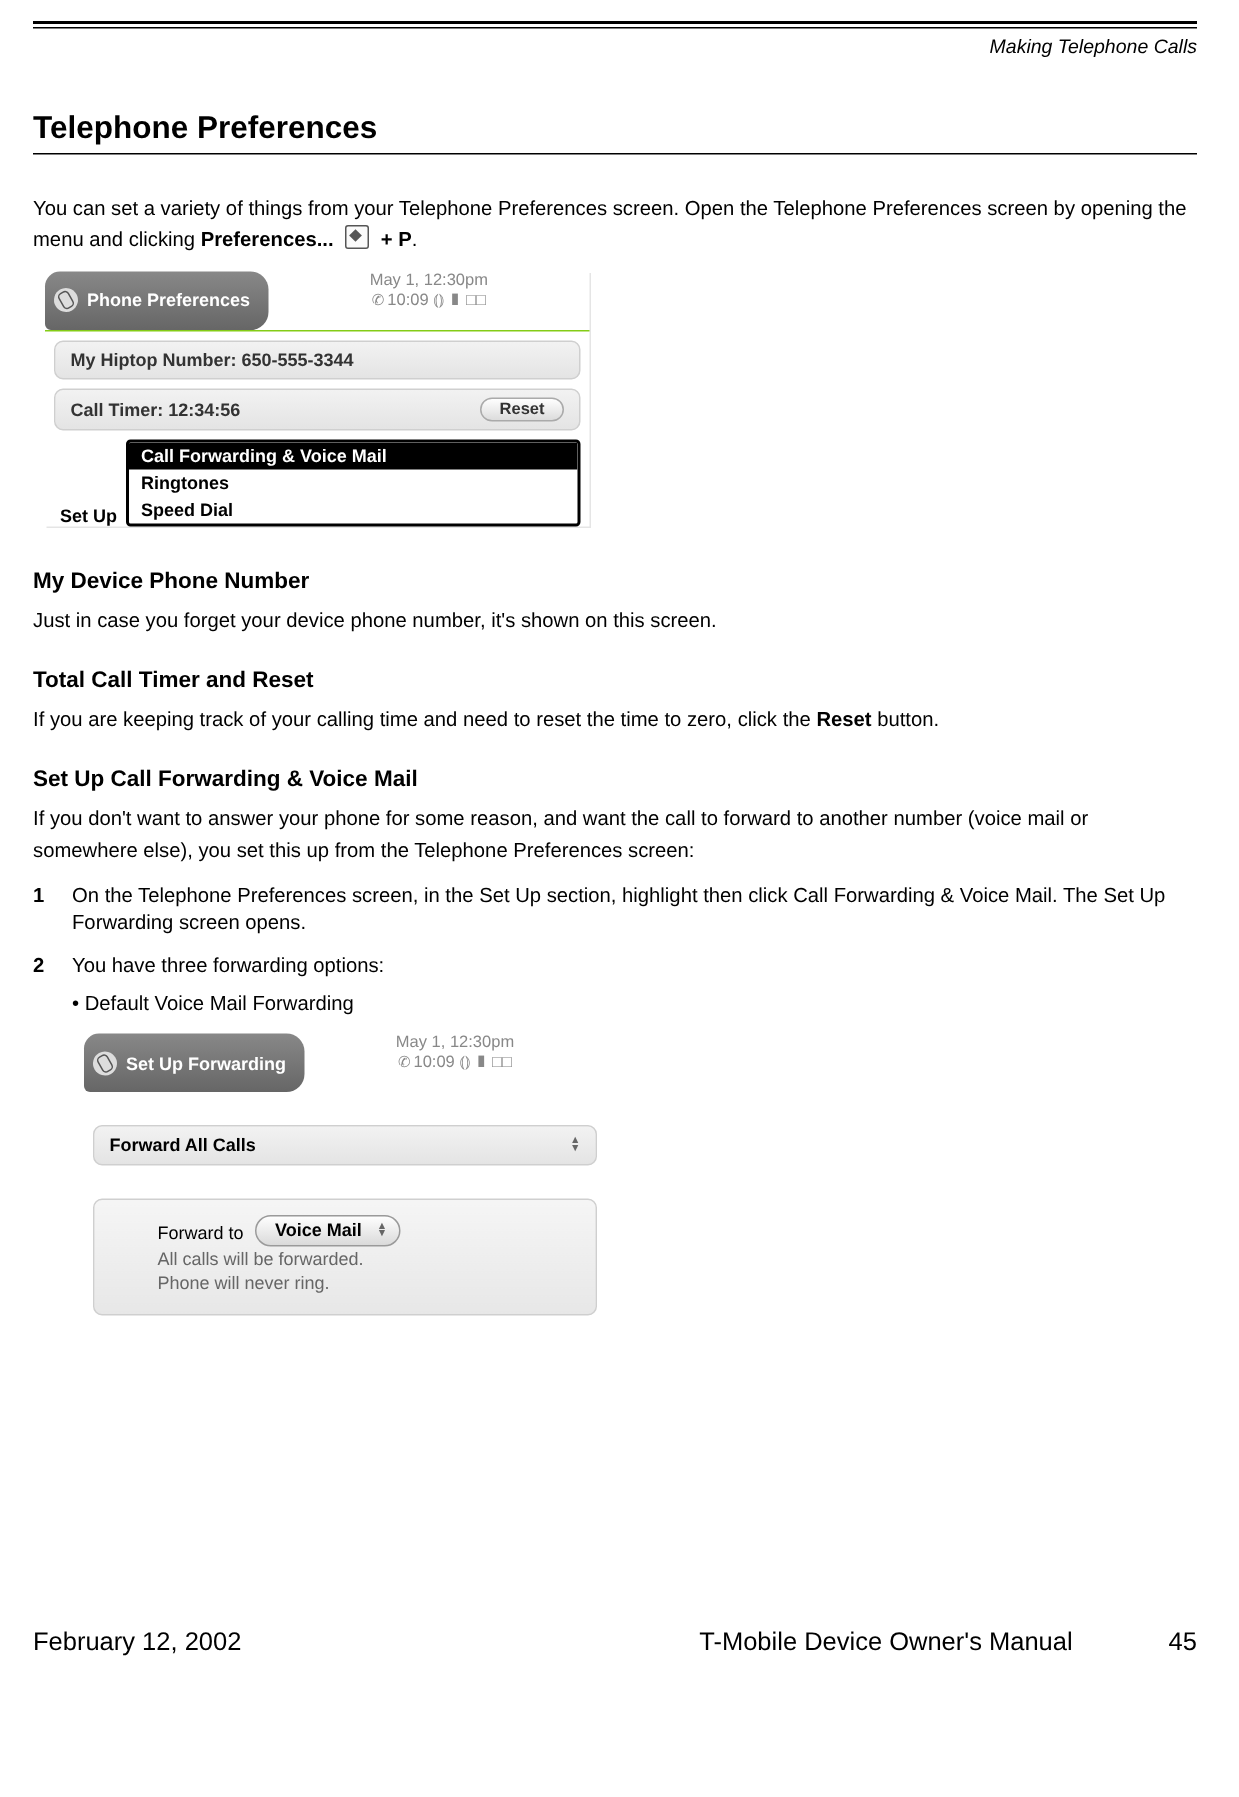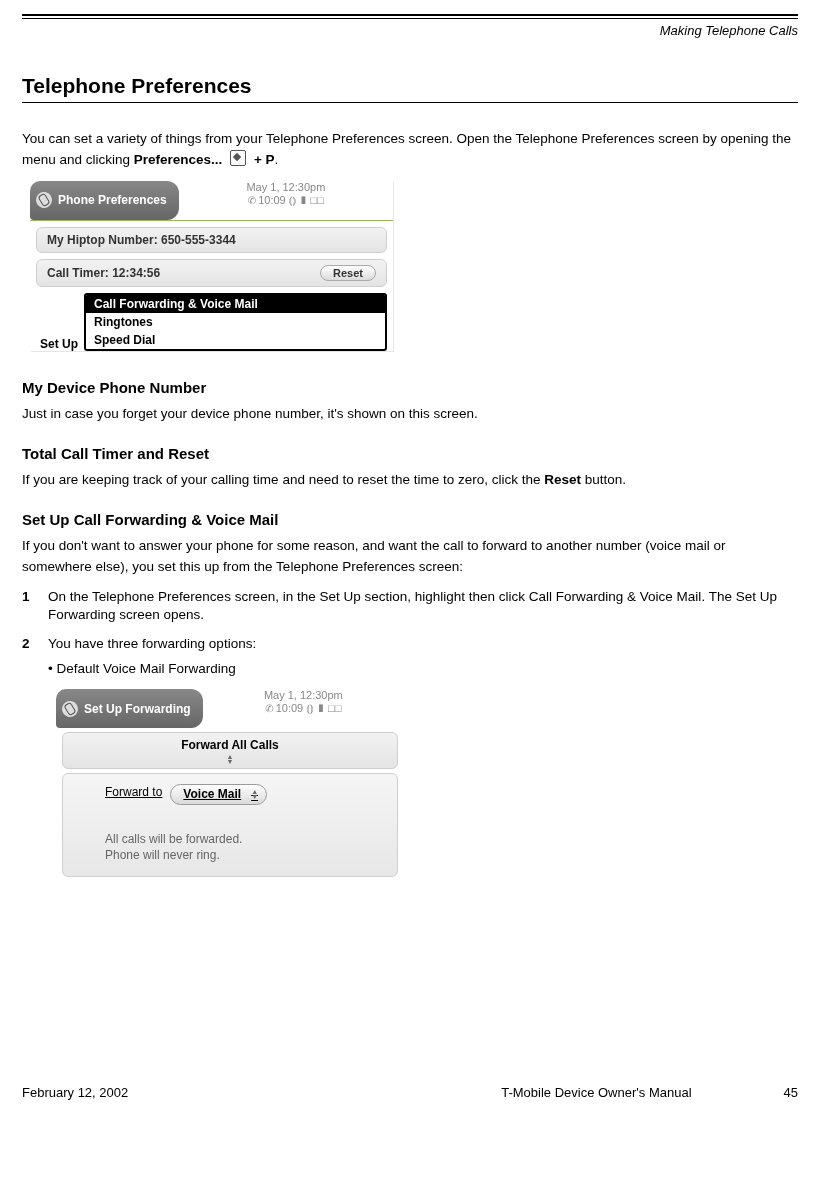--- a/index.html
+++ b/index.html
@@ -212,51 +212,49 @@
   
   .forwarding {
     width: 348px;
     background: #fff;
     margin-top: 10px;
   }
   .fwd-panel {
     background: linear-gradient(#f2f2f2, #e4e4e4);
     border: 1px solid #cfcfcf;
     border-radius: 6px;
-    margin: 4px 6px;
+    margin: 22px 6px;
     padding: 4px 10px;
     font-size: 12px;
     font-weight: bold;
     display: flex;
     justify-content: space-between;
     align-items: center;
-    flex-direction: column;
   }
   .dropdown-arrows {
     display: inline-flex;
     flex-direction: column;
     font-size: 7px;
     line-height: 5px;
     color: #666;
   }
   .fwd-body {
     background: linear-gradient(#f5f5f5, #e7e7e7);
     border: 1px solid #cfcfcf;
     border-radius: 6px;
     margin: 0 6px 8px 6px;
     padding: 10px 12px 12px 12px;
     font-size: 12px;
   }
   .fwd-to {
     display: flex;
-    align-items: flex-start;
+    align-items: flex-end;
     gap: 8px;
-    margin-bottom: 26px;
+    margin-bottom: 0;
     margin-left: 30px;
-    text-decoration: underline;
   }
   .fwd-select {
     background: linear-gradient(#fefefe, #dadada);
     border: 1px solid #9a9a9a;
     border-radius: 11px;
     padding: 1px 8px 1px 12px;
     font-weight: bold;
     display: flex;
     align-items: center;
     gap: 10px;
@@ -264,24 +262,23 @@
   .fwd-note {
     margin-left: 30px;
     font-weight: normal;
     color: #666;
     line-height: 1.4;
   }
 
   .footer {
     display: flex;
     justify-content: flex-end;
-    font-size: 13px;
+    font-size: 17px;
     margin-top: 180px;
     font-style: italic;
-    gap: 28px;
   }
   .footer .left, .footer .center, .footer .right { font-style: normal; }
   .footer .center { flex: 1; text-align: right; margin-right: 64px; }
 </style>
 </head>
 <body>
 
 <div class="page">
   <div class="top-line"></div>
   <div class="thin-line"></div>

